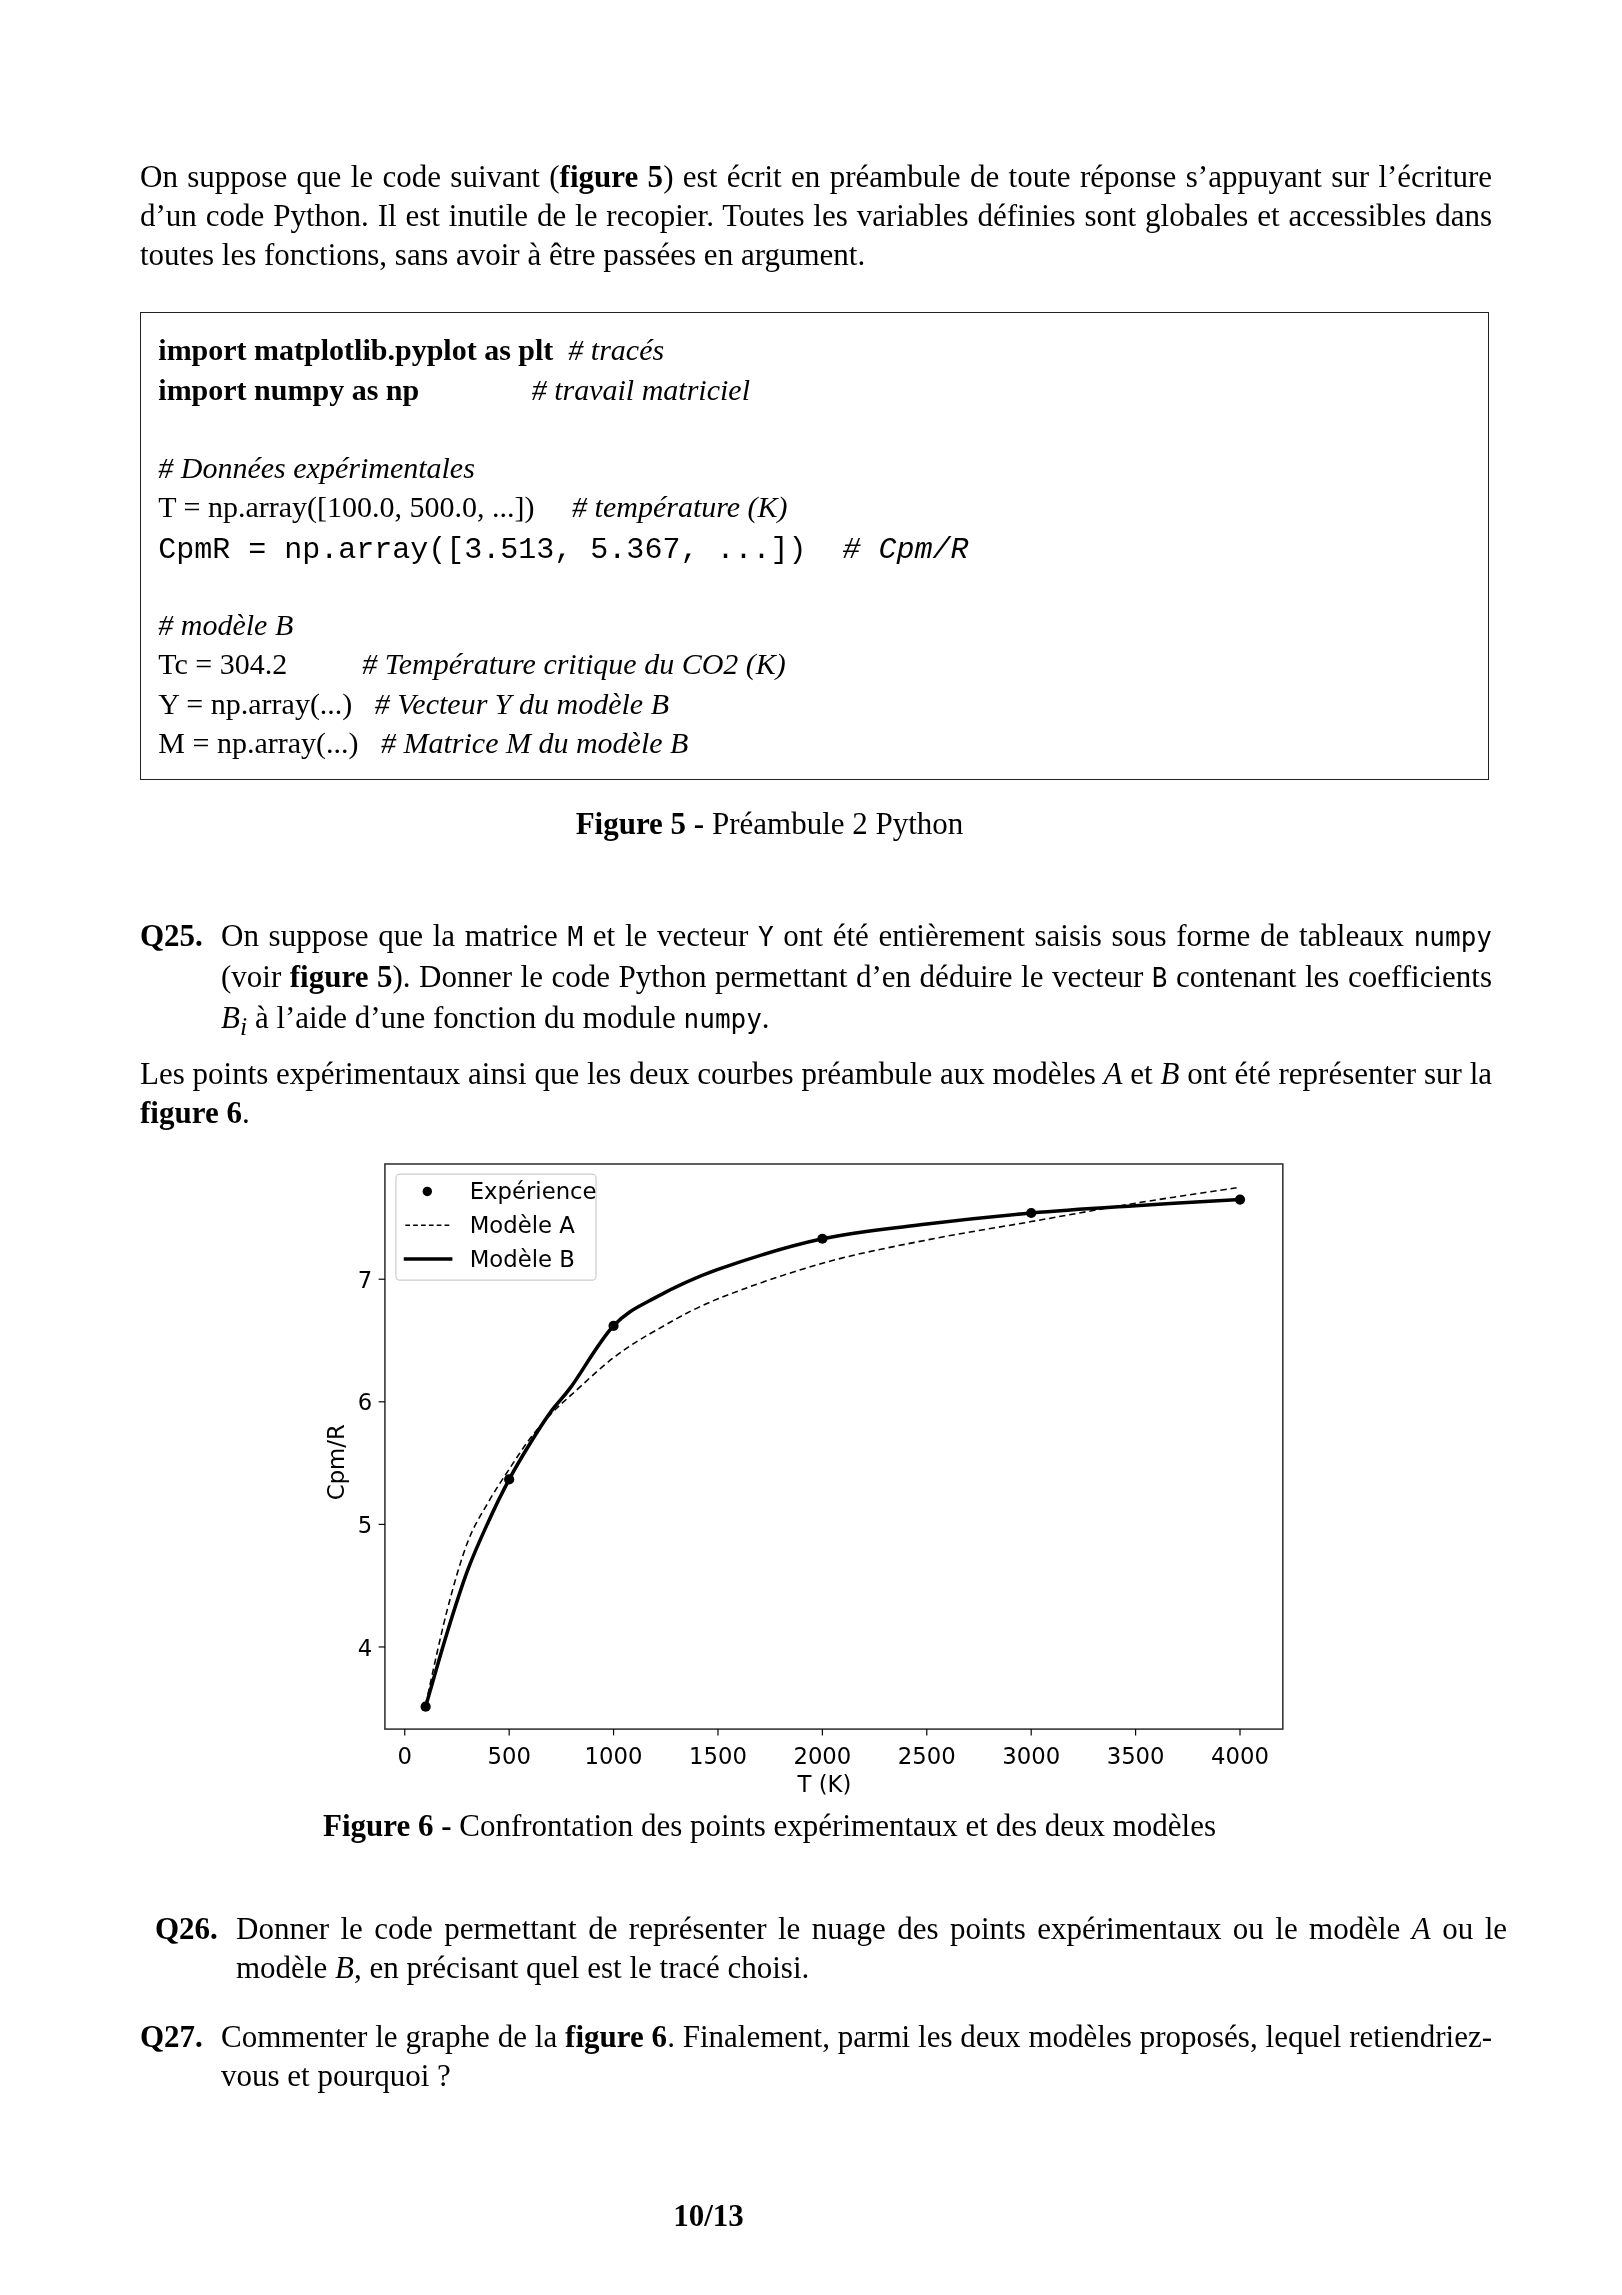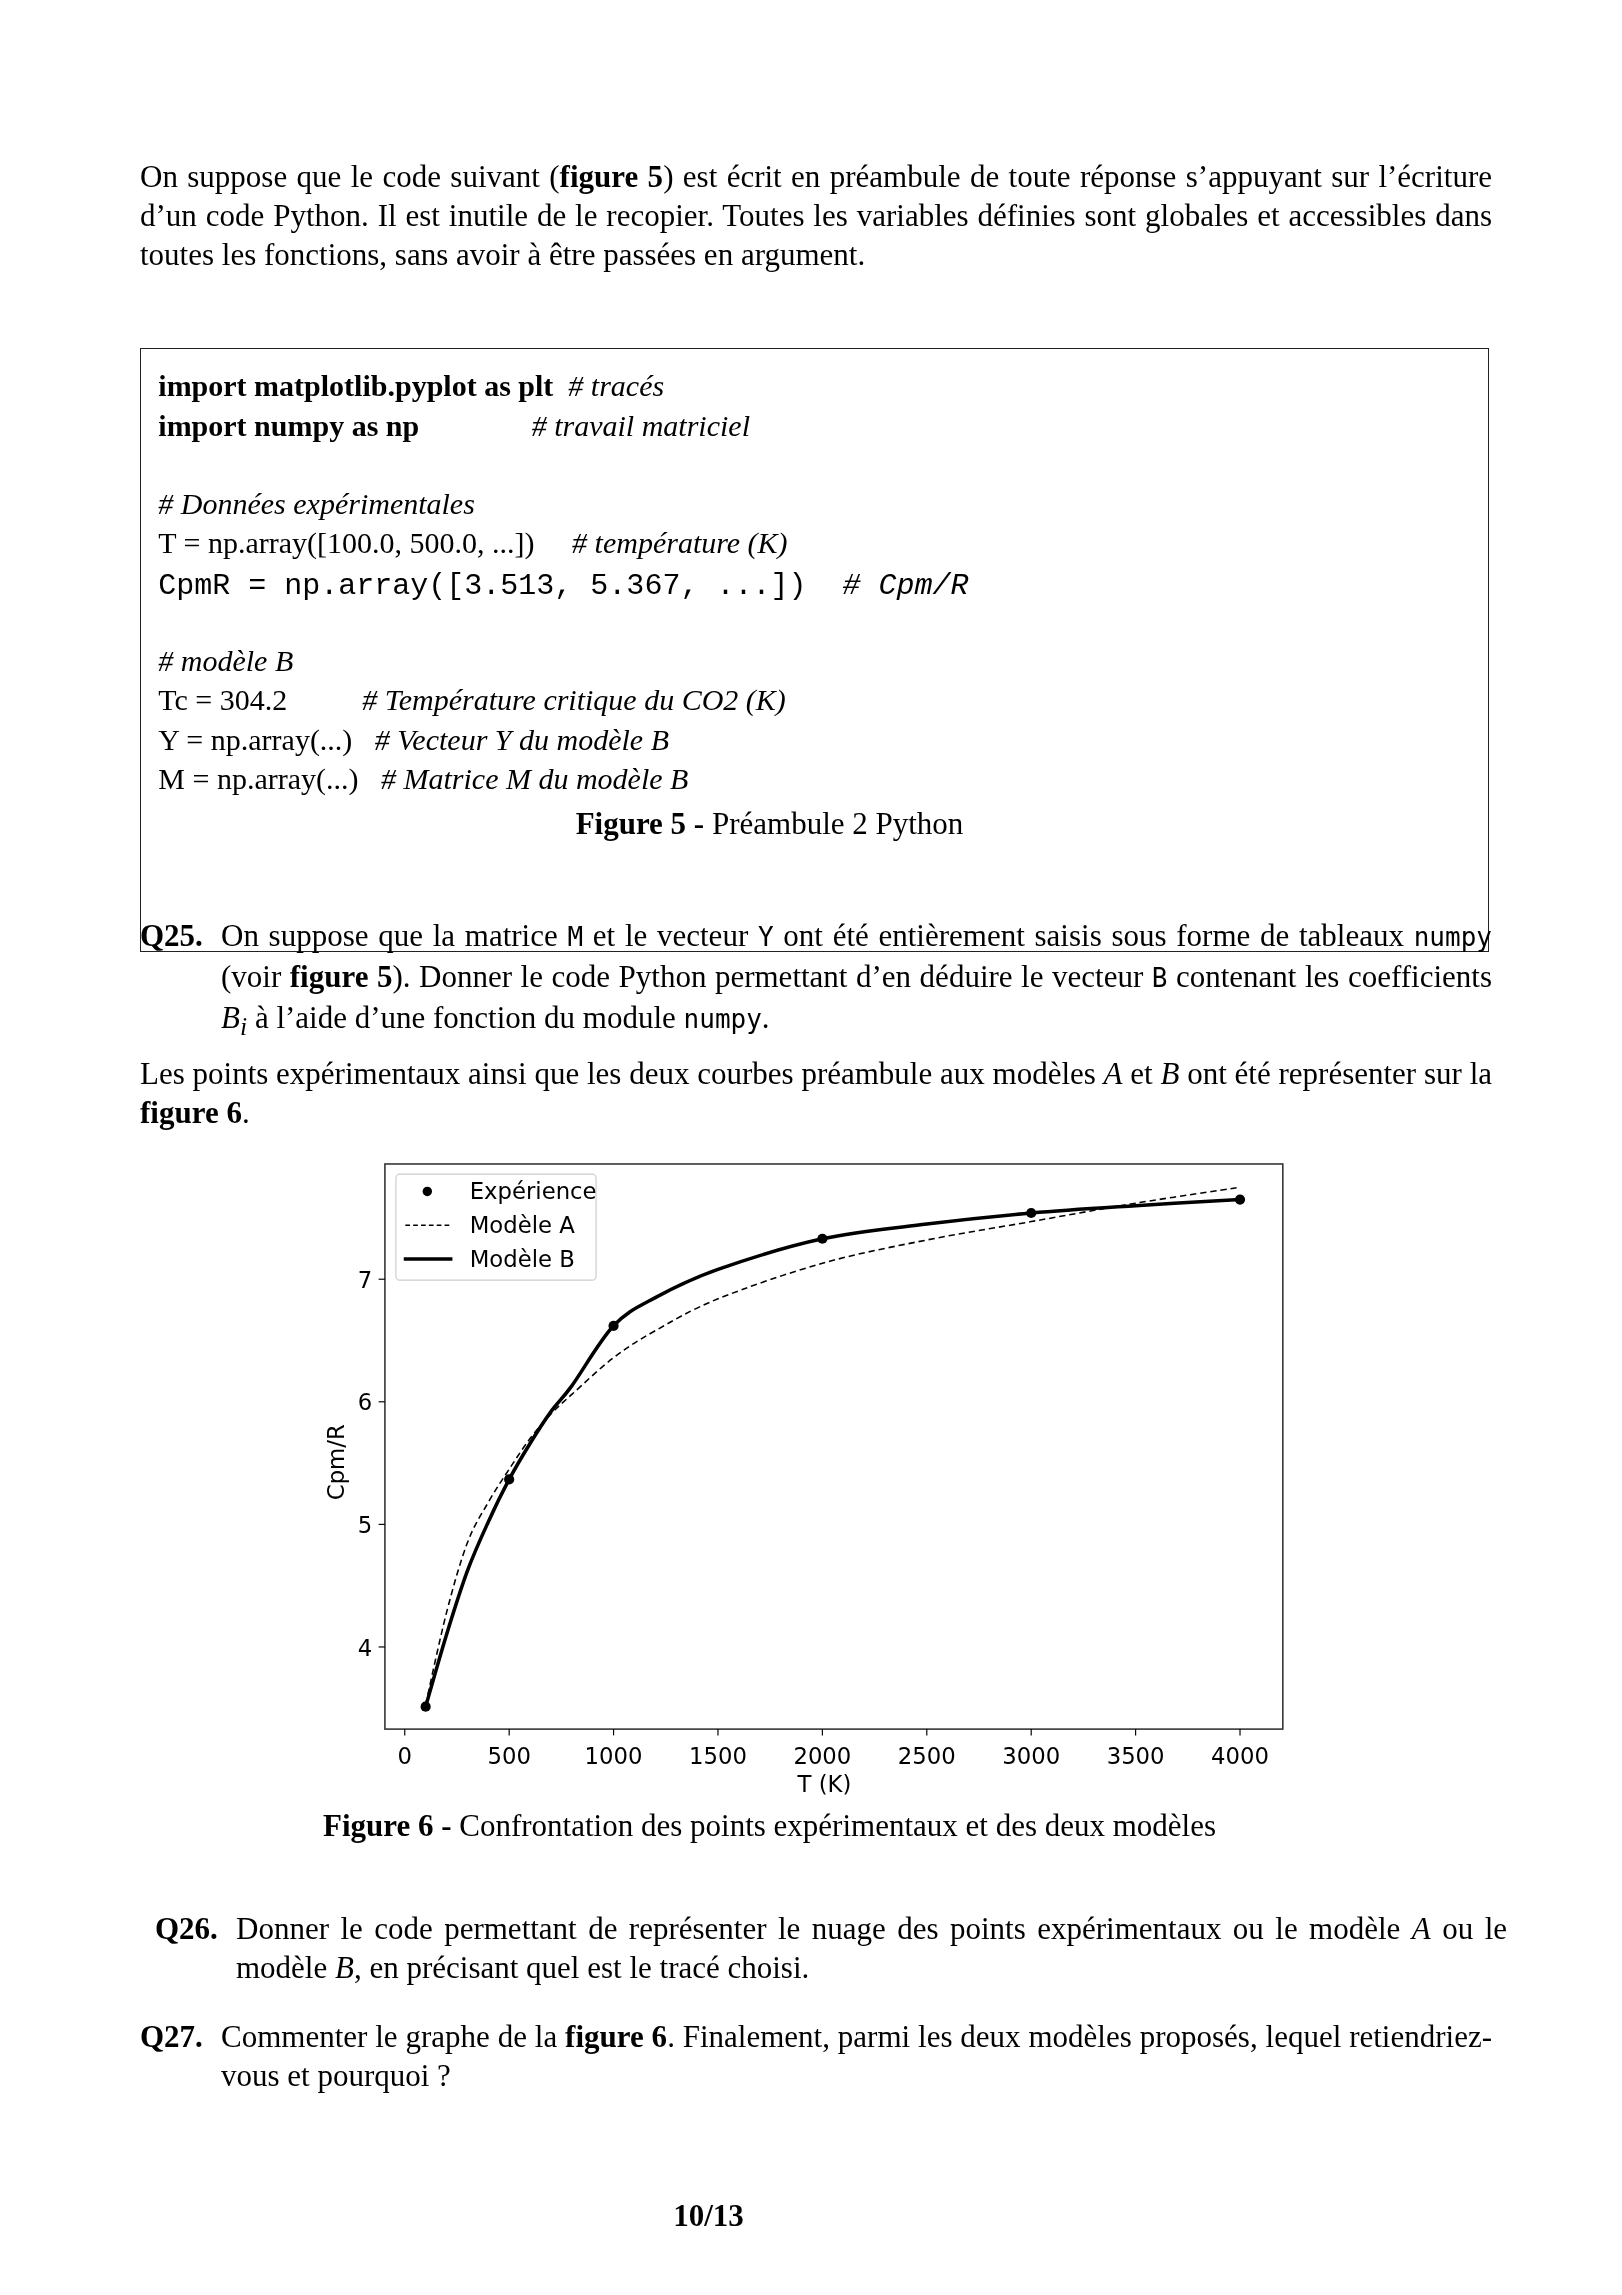--- a/index.html
+++ b/index.html
@@ -1,20 +1,20 @@
 <!DOCTYPE html>
 <html style="font-size:12.6px"><head>
 <meta charset="utf-8">
 <style>
   html, body { margin: 0; padding: 0; background: #ffffff; }
   body { width: 1623px; height: 2295px; position: relative; overflow: hidden; color: #000; }
   .serif { font-family: "Liberation Serif", "DejaVu Serif", serif; }
   .para { position: absolute; left: 140px; width: 1352px; font-size: 31px; line-height: 39px; text-align: justify; }
   .para b { font-weight: bold; }
-  .codebox { position: absolute; left: 140px; top: 312px; width: 1349px; height: 604px; border: 1.6px solid #222; box-sizing: border-box; margin-top: 36px; }
+  .codebox { position: absolute; left: 140px; top: 312px; width: 1349px; height: 468px; border: 1.6px solid #222; box-sizing: border-box; }
   .code { position: absolute; left: 17.3px; font-size: 30px; white-space: pre; line-height: 39px; }
   .code .kw { font-weight: bold; }
   .code .cm { font-style: italic; }
   .caption { position: absolute; left: 0; width: 1539px; text-align: center; font-size: 31px; }
   .q { position: absolute; left: 140px; width: 1352px; font-size: 31px; line-height: 39px; }
   .q .qnum { position: absolute; left: 0; top: 0; font-weight: bold; }
   .q .qtext { margin-left: 81px; text-align: justify; display: block; }
   .monoinline { font-family: "DejaVu Sans Mono", "Liberation Mono", monospace; font-size: 26px; }
   .pagenum { position: absolute; left: 0; width: 1417px; top: 2198px; text-align: center; font-size: 31px; font-weight: bold; }
   #chart { position: absolute; left: 0; top: 0; }

